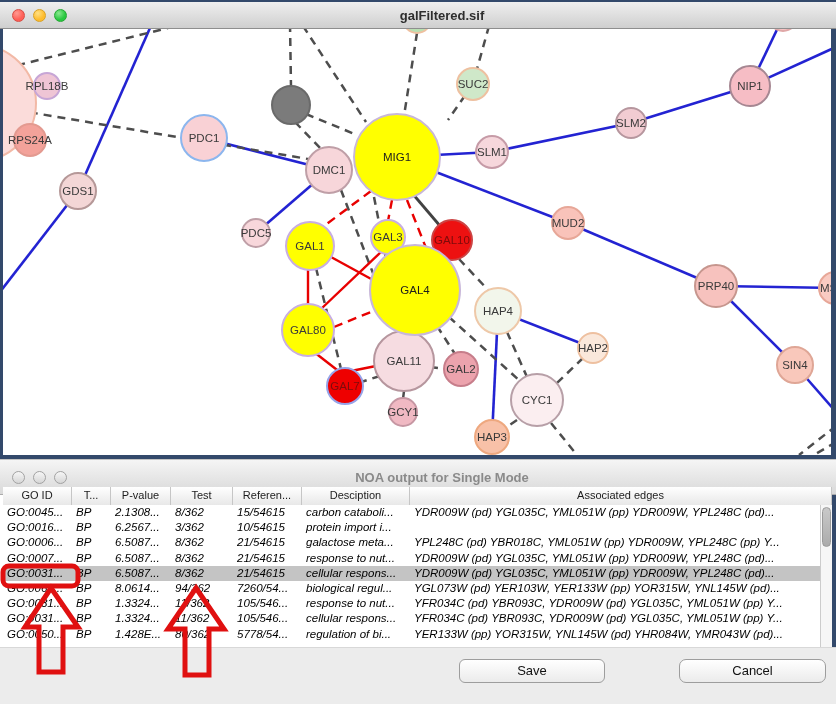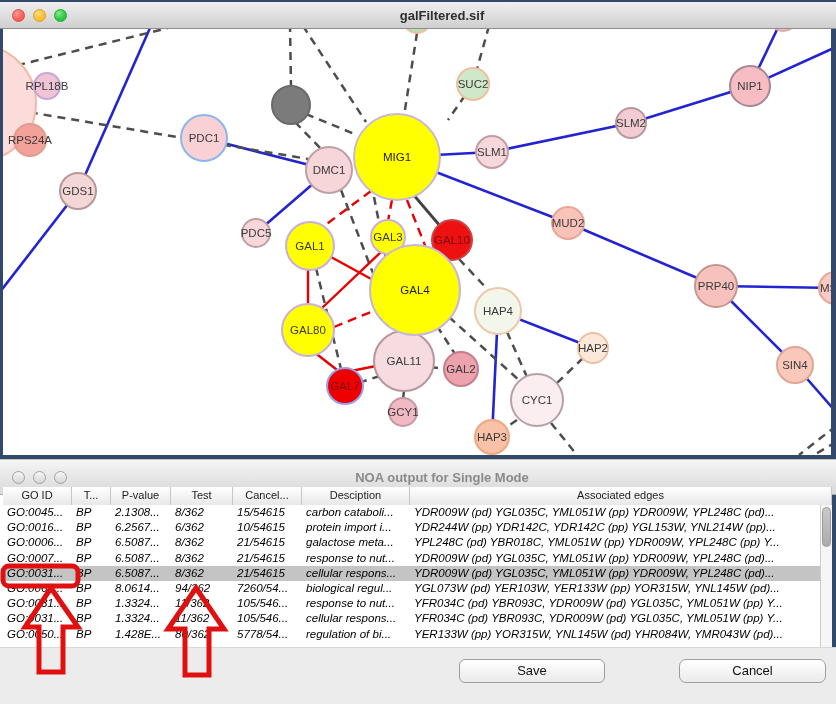--- a/index.html
+++ b/index.html
@@ -199,42 +199,41 @@
       <span class="light inactive"></span>
     </div>
     <div class="wtitle dim">NOA output for Single Mode</div>
   </div>
 
   <div class="thead" id="thead">
       <div class="h-cell">GO ID</div>
       <div class="h-cell">T...</div>
       <div class="h-cell">P-value</div>
       <div class="h-cell">Test</div>
-      <div class="h-cell">Cancel...</div>
+      <div class="h-cell">Referen...</div>
       <div class="h-cell">Desciption</div>
       <div class="h-cell">Associated edges</div>
     </div>
   <div class="rows" id="rows">
       <div class="t-row">
         <div class="t-cell">GO:0045...</div>
         <div class="t-cell">BP</div>
         <div class="t-cell">2.1308...</div>
         <div class="t-cell">8/362</div>
         <div class="t-cell">15/54615</div>
         <div class="t-cell">carbon cataboli...</div>
         <div class="t-cell">YDR009W (pd) YGL035C, YML051W (pp) YDR009W, YPL248C (pd)...</div>
       </div>
       <div class="t-row">
         <div class="t-cell">GO:0016...</div>
         <div class="t-cell">BP</div>
         <div class="t-cell">6.2567...</div>
-        <div class="t-cell">6/362</div>
+        <div class="t-cell">3/362</div>
         <div class="t-cell">10/54615</div>
         <div class="t-cell">protein import i...</div>
-        <div class="t-cell">YDR244W (pp) YDR142C, YDR142C (pp) YGL153W, YNL214W (pp)...</div>
       </div>
       <div class="t-row">
         <div class="t-cell">GO:0006...</div>
         <div class="t-cell">BP</div>
         <div class="t-cell">6.5087...</div>
         <div class="t-cell">8/362</div>
         <div class="t-cell">21/54615</div>
         <div class="t-cell">galactose meta...</div>
         <div class="t-cell">YPL248C (pd) YBR018C, YML051W (pp) YDR009W, YPL248C (pp) Y...</div>
       </div>

